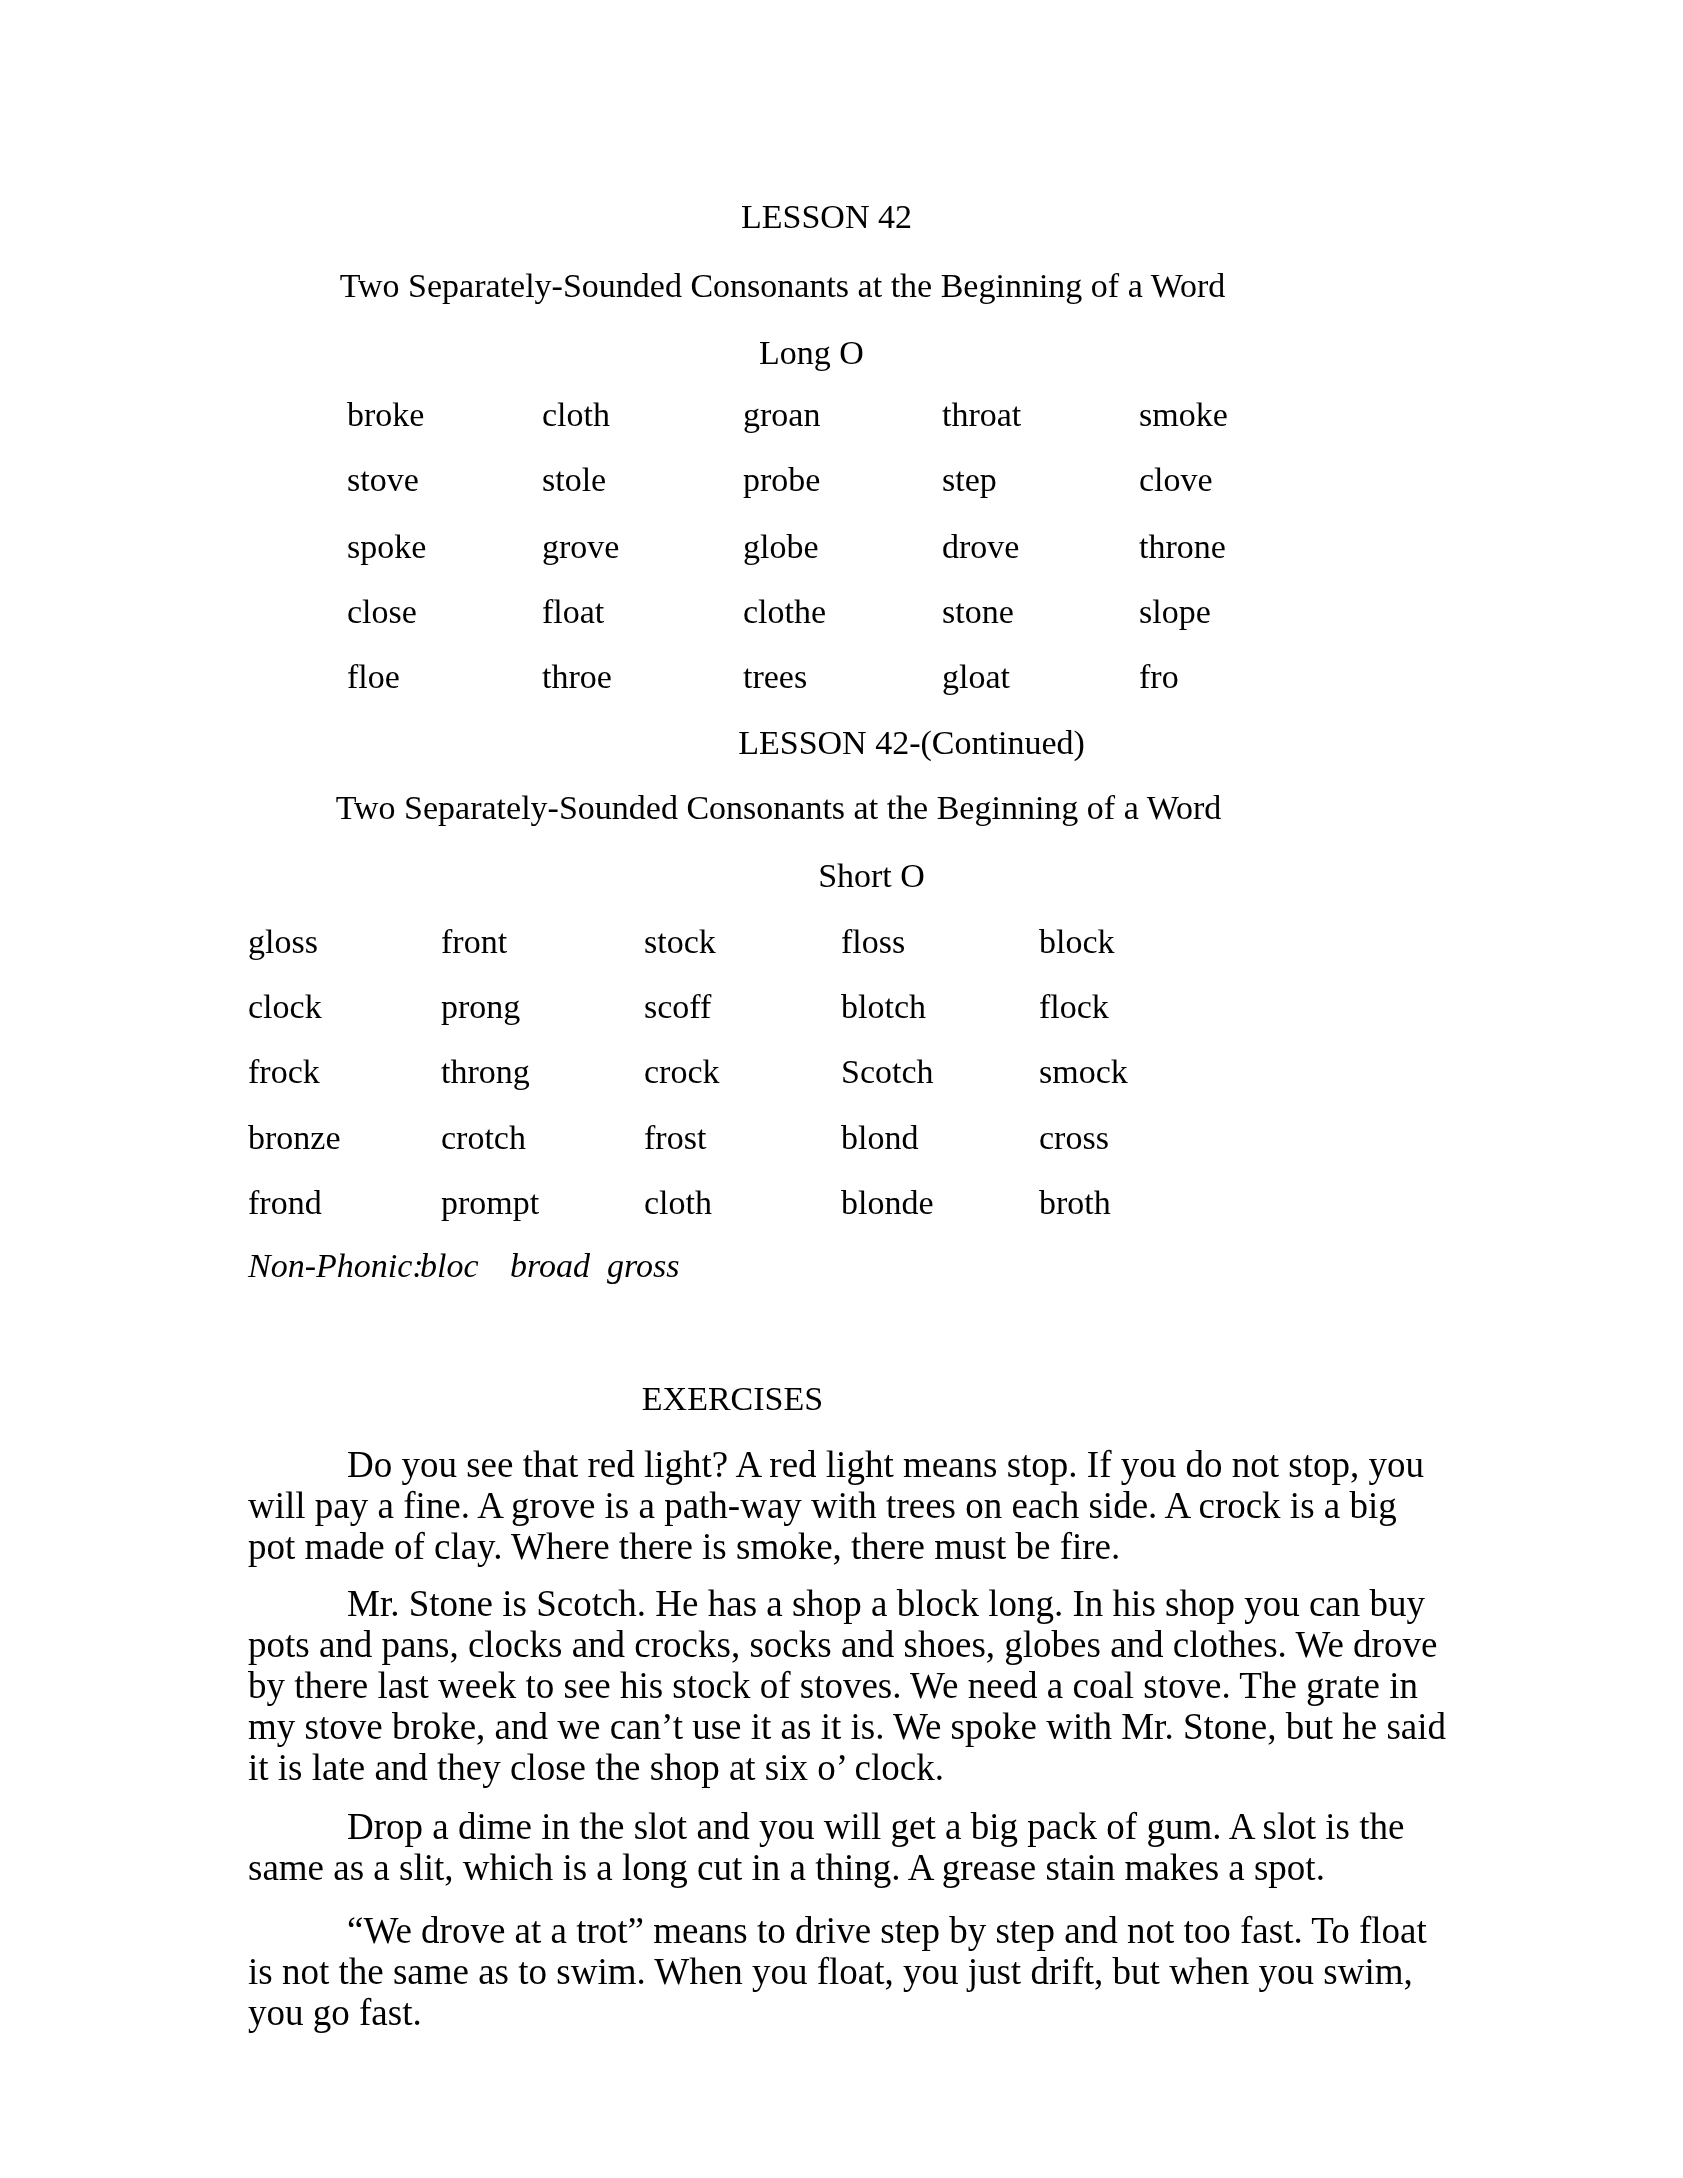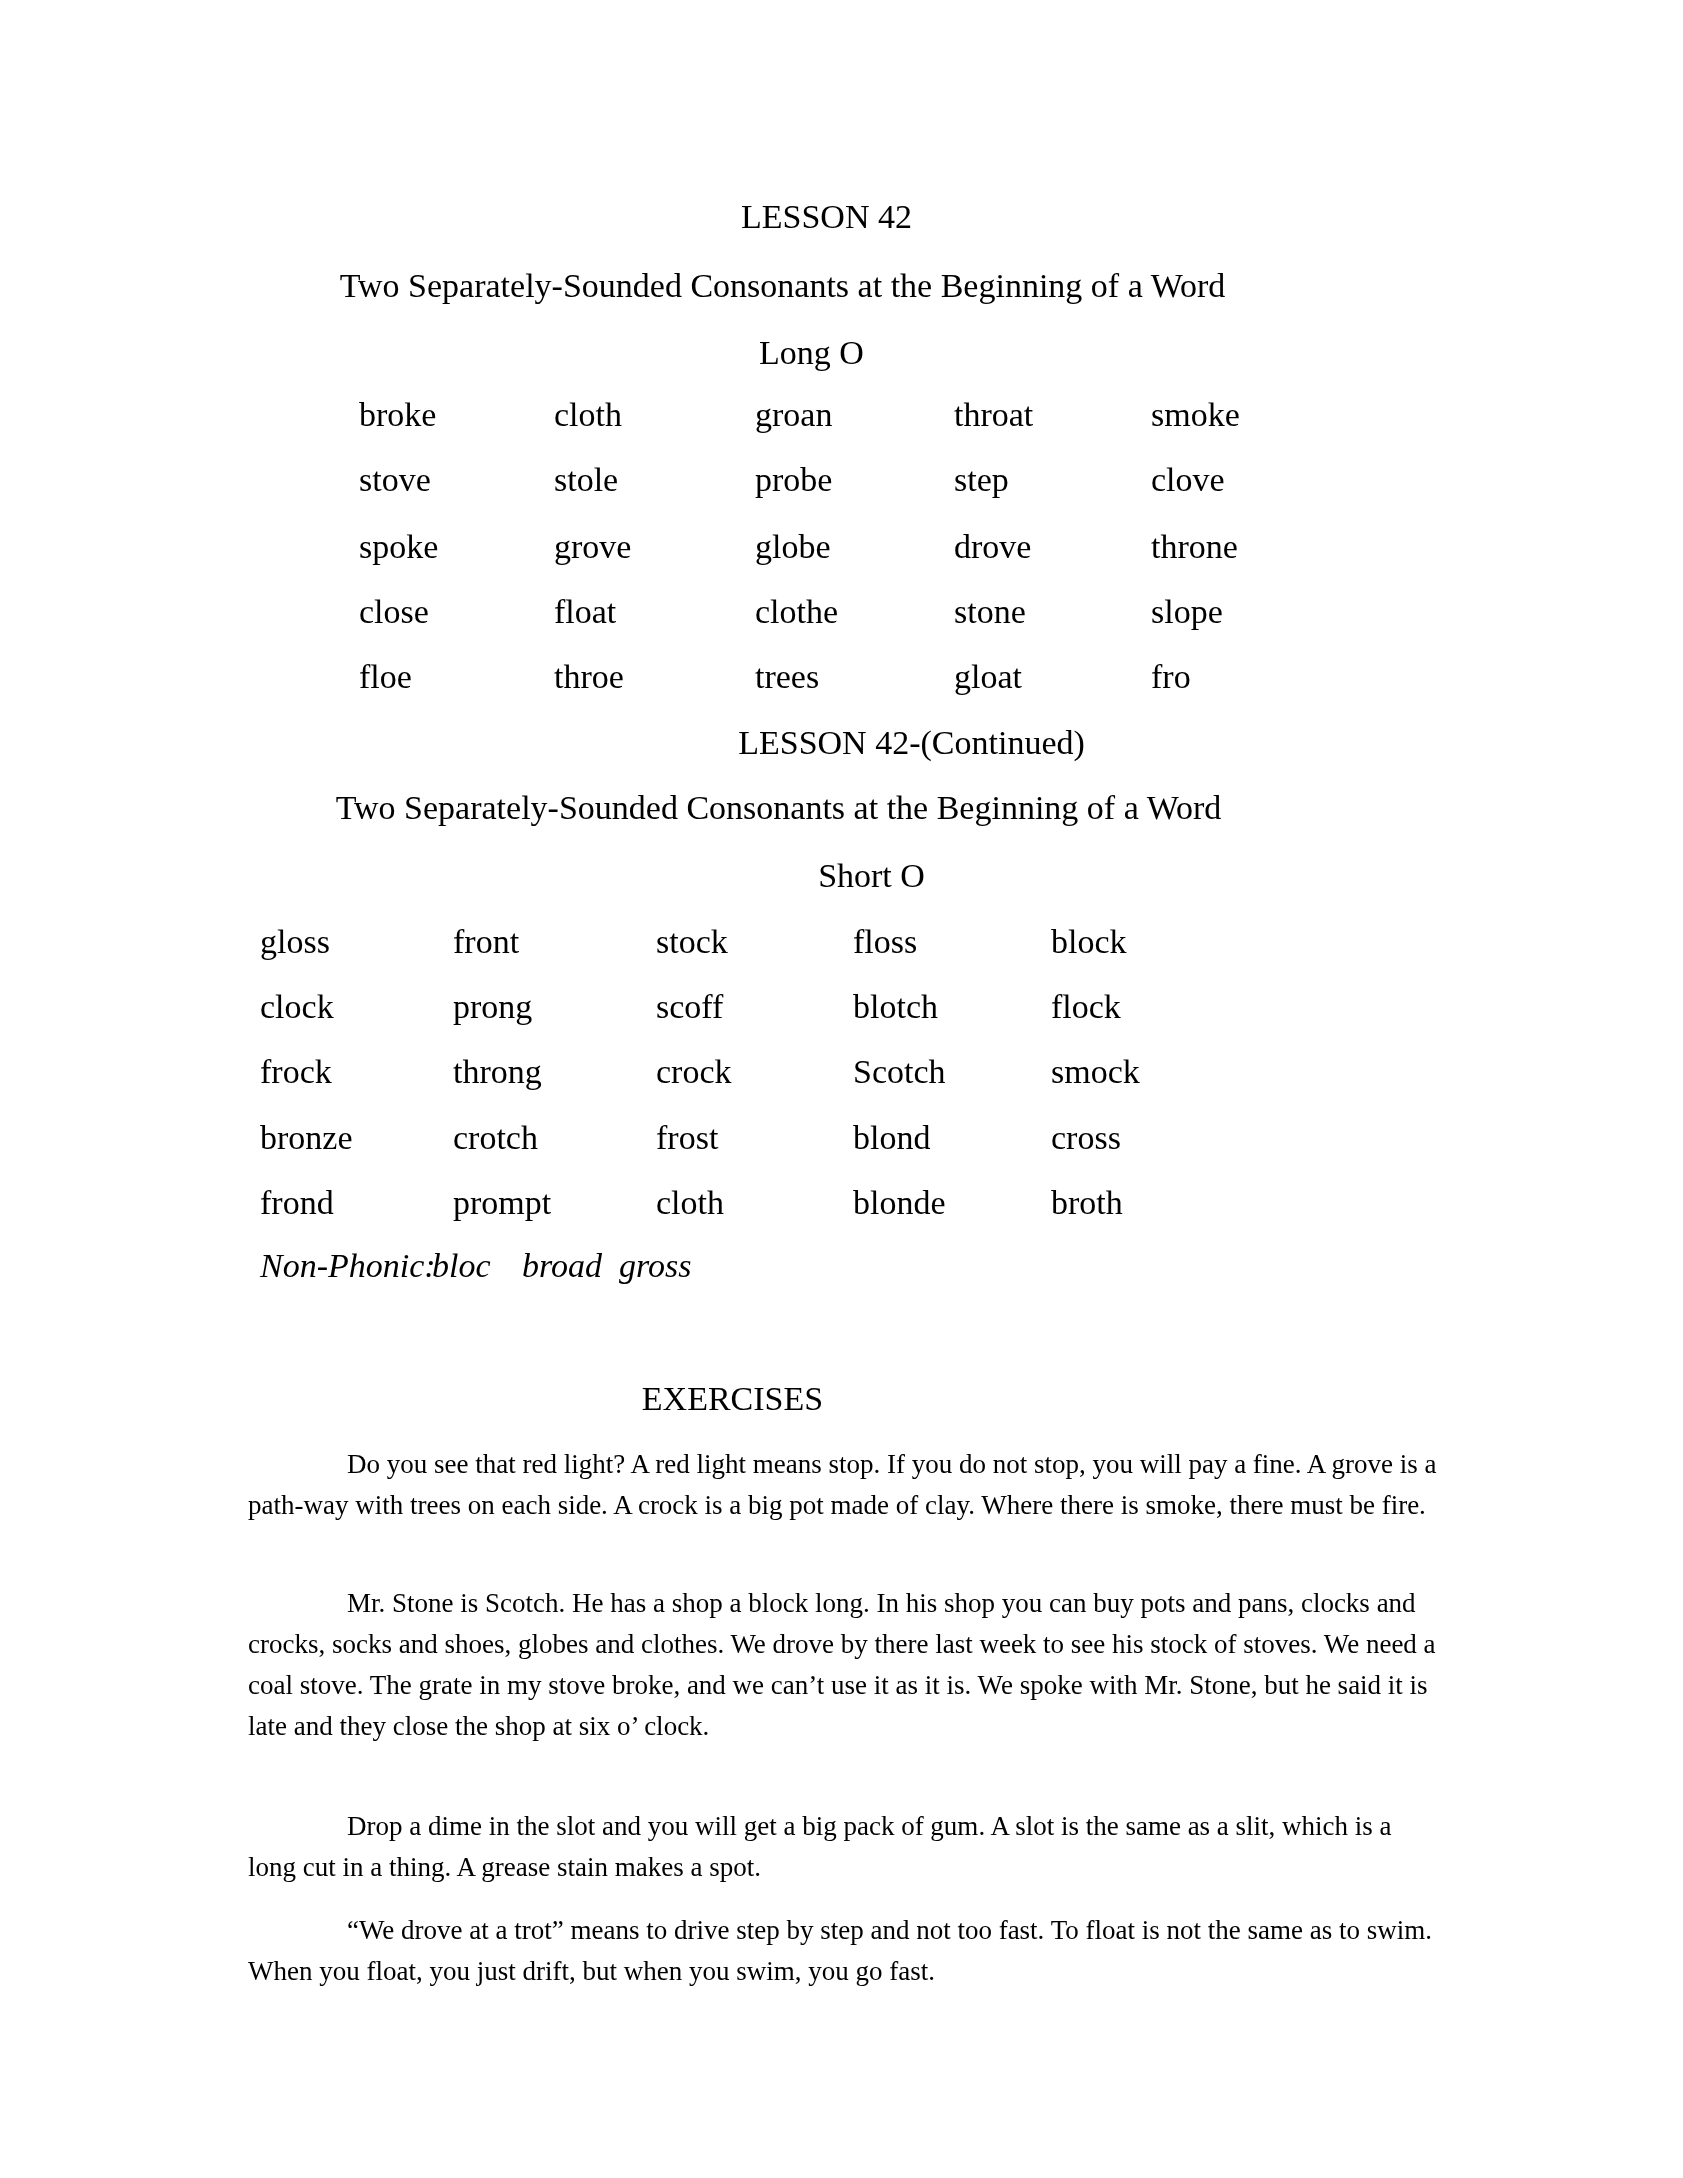--- a/index.html
+++ b/index.html
@@ -20,32 +20,32 @@
   }
   
   .h-lesson{transform:translateX(-15px);}
   .h-sub1{transform:translateX(-59px);}
   .h-longo{transform:translateX(-30px);}
   .h-cont{transform:translateX(70px);}
   .h-sub2{transform:translateX(-63px);}
   .h-shorto{transform:translateX(30px);}
   .h-exer{transform:translateX(-109px);}
 
-  .grid-row{position:absolute;left:12px;width:1377px;height:50px;}
+  .grid-row{position:absolute;left:0;width:1377px;height:50px;}
   .w{position:absolute;white-space:nowrap;}
   
   .c1{left:347px}.c2{left:542px}.c3{left:743px}.c4{left:942px}.c5{left:1139px}
   
   .d1{left:248px}.d2{left:441px}.d3{left:644px}.d4{left:841px}.d5{left:1039px}
 
   .nonphonic{font-style:italic;text-align:right;}
 
   .para{
     position:absolute;left:248px;width:1198px;
-    font-size:27px;line-height:41px;
+    font-size:37px;line-height:41px;
     text-indent:99px;
     text-align:left;
   }
 </style>
 </head>
 <body>
 
 <div class="page">
 
   <div class="center h-lesson" style="top:198px">LESSON 42</div>

